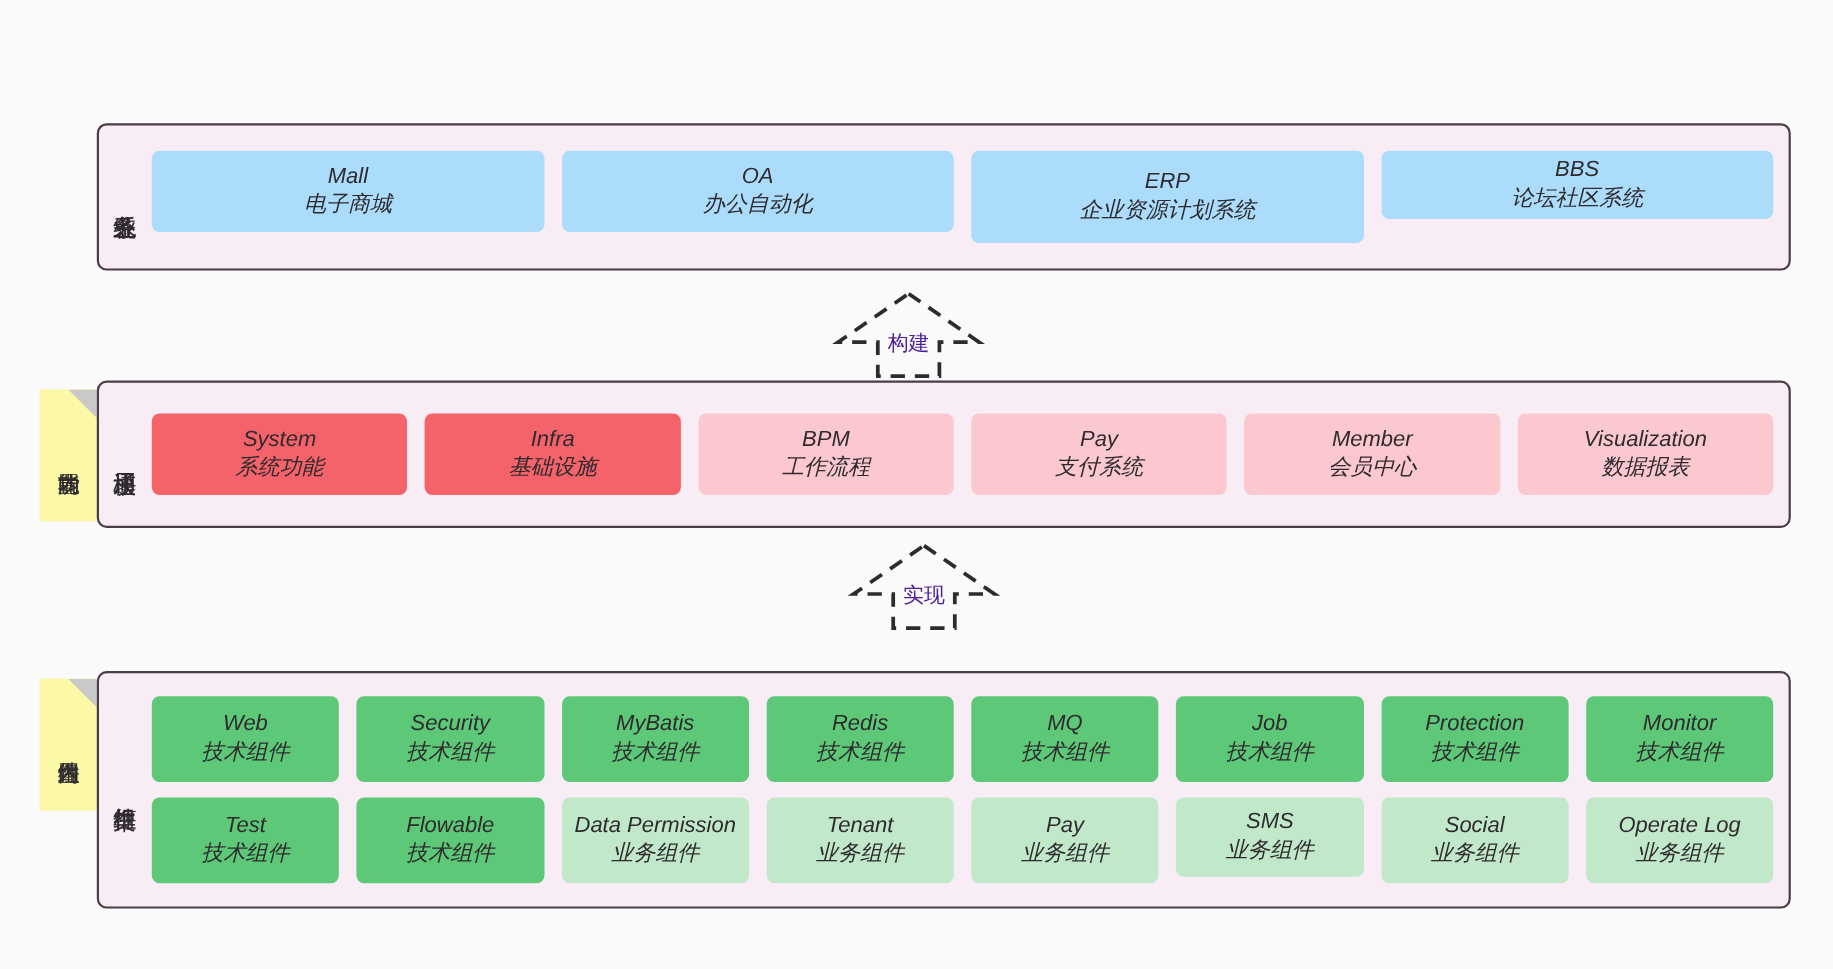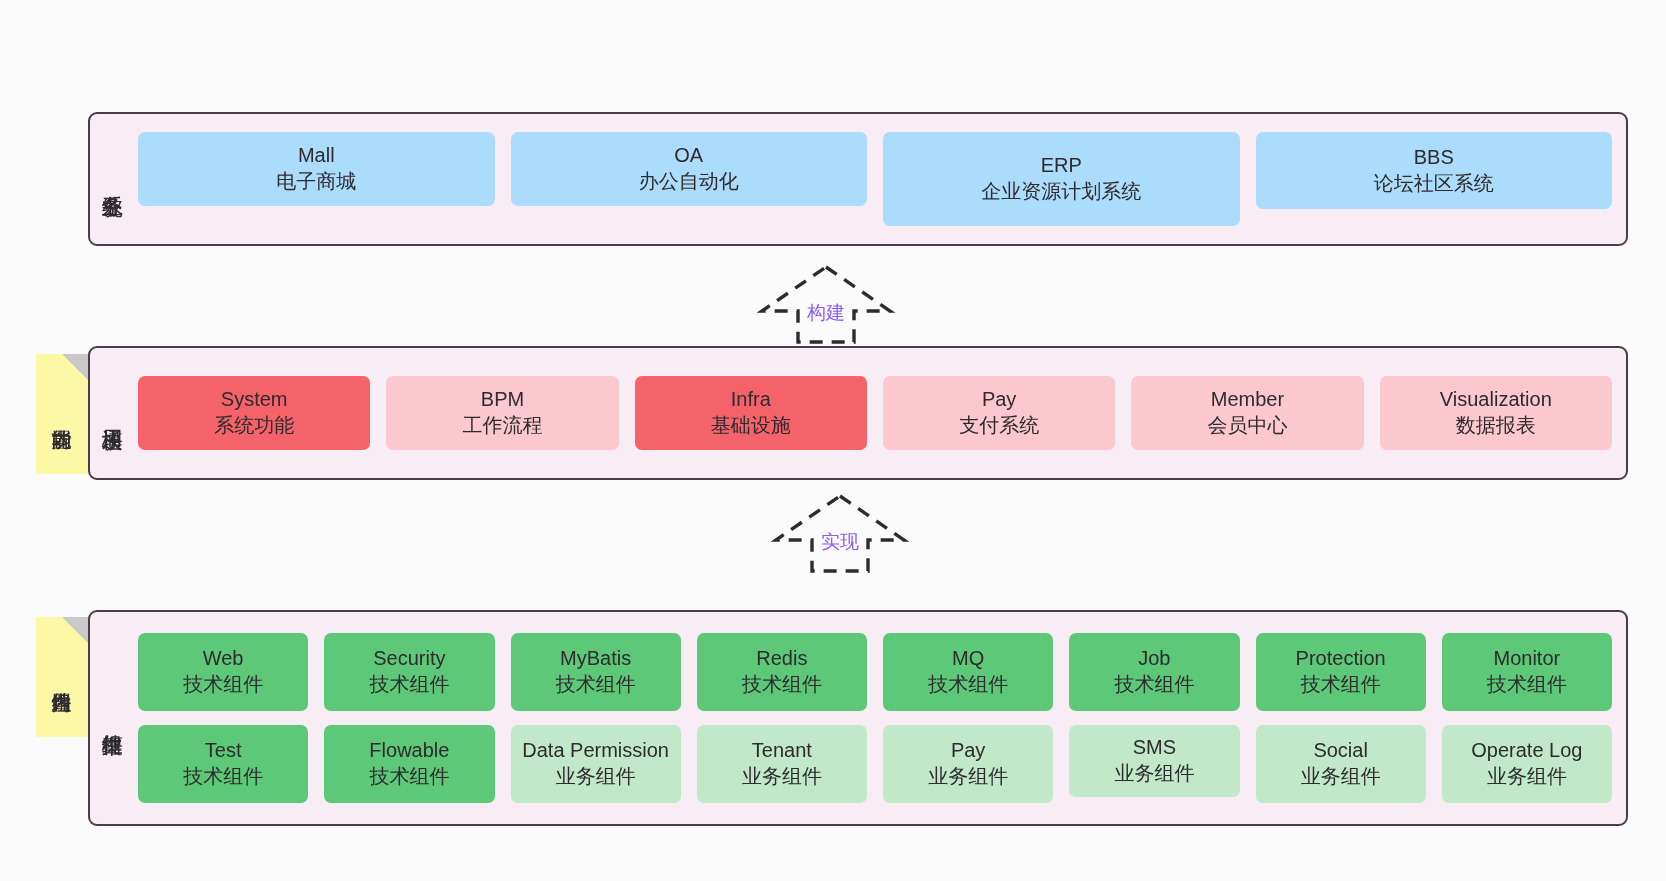--- a/index.html
+++ b/index.html
@@ -52,20 +52,21 @@
     display: flex;
     flex-direction: column;
     justify-content: center;
     gap: 14px;
     padding: 0 14px 0 4px;
   }
   .row {
     display: flex;
     gap: 16px;
     align-items: stretch;
+    font-style: italic;
   }
   .row > .cell { flex: 1 1 0; }
 
   .cell {
     border-radius: 7px;
     display: flex;
     flex-direction: column;
     align-items: center;
     justify-content: center;
     text-align: center;
@@ -115,21 +116,21 @@
   .arrow-wrap {
     position: absolute;
   }
   .arrow-wrap svg { display: block; overflow: visible; }
   .arrow-label {
     position: absolute;
     left: 50%;
     transform: translateX(-50%);
     font-size: 19px;
     line-height: 1;
-    color: #8b5cf6;
+    color: #4c1d95;
     background: transparent;
     white-space: nowrap;
   }
 </style>
 </head>
 <body>
 
 <div id="canvas">
 
   <div class="band" id="band-0" style="left:88px; top:112px; width:1540px; height:134px;">
@@ -137,25 +138,25 @@
     <div class="band-body">
       <div class="row">
         <div class="cell c-blue" style="height:74px">
           <span class="en">Mall</span>
           <span class="cn">电子商城</span>
         </div>
         <div class="cell c-blue" style="height:74px">
           <span class="en">OA</span>
           <span class="cn">办公自动化</span>
         </div>
-        <div class="cell c-blue" style="height:94px">
+        <div class="cell c-blue" style="height:84px">
           <span class="en">ERP</span>
           <span class="cn">企业资源计划系统</span>
         </div>
-        <div class="cell c-blue" style="height:77px">
+        <div class="cell c-blue" style="height:62px">
           <span class="en">BBS</span>
           <span class="cn">论坛社区系统</span>
         </div>
       </div>
     </div>
   </div>
 
   <div class="arrow-wrap" style="left:758px; top:263px; width:136px; height:83px;">
     <svg width="136" height="83" viewBox="0 0 136 83" aria-hidden="true">
       <polygon points="68,4 132,48 96,48 96,79 40,79 40,48 4,48" fill="none" stroke="#2e2a2e" stroke-width="3.4" stroke-dasharray="13 9" stroke-linejoin="miter"></polygon>
@@ -169,27 +170,27 @@
   </div>
 
   <div class="band" id="band-1" style="left:88px; top:346px; width:1540px; height:134px;">
     <div class="band-title">通用模块</div>
     <div class="band-body">
       <div class="row">
         <div class="cell c-red" style="height:74px">
           <span class="en">System</span>
           <span class="cn">系统功能</span>
         </div>
-        <div class="cell c-pink" style="height:74px">
-          <span class="en">BPM</span>
-          <span class="cn">工作流程</span>
-        </div>
         <div class="cell c-red" style="height:74px">
           <span class="en">Infra</span>
           <span class="cn">基础设施</span>
+        </div>
+        <div class="cell c-pink" style="height:74px">
+          <span class="en">BPM</span>
+          <span class="cn">工作流程</span>
         </div>
         <div class="cell c-pink" style="height:74px">
           <span class="en">Pay</span>
           <span class="cn">支付系统</span>
         </div>
         <div class="cell c-pink" style="height:74px">
           <span class="en">Member</span>
           <span class="cn">会员中心</span>
         </div>
         <div class="cell c-pink" style="height:74px">

